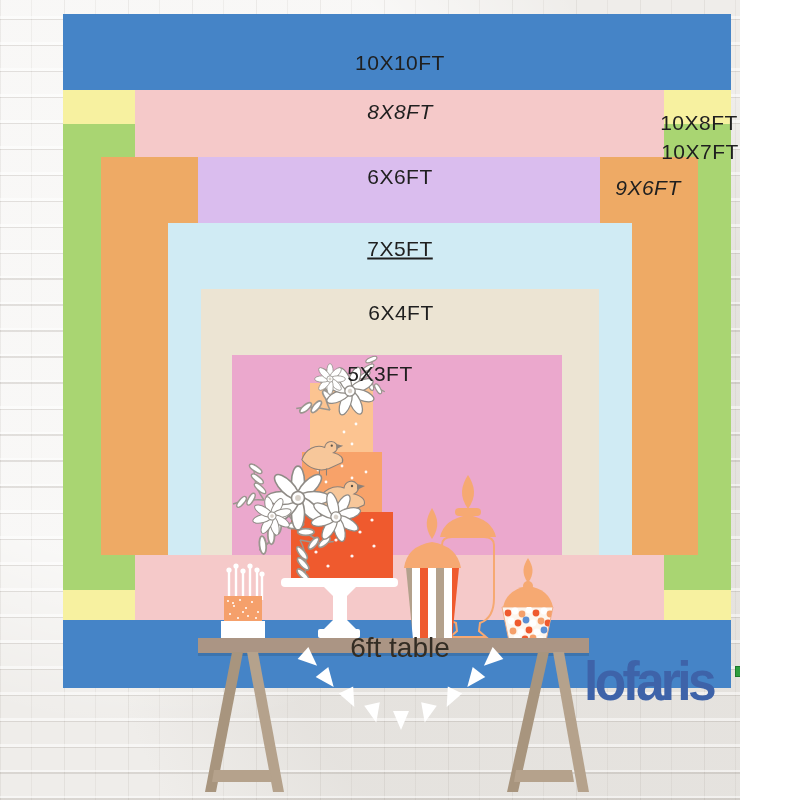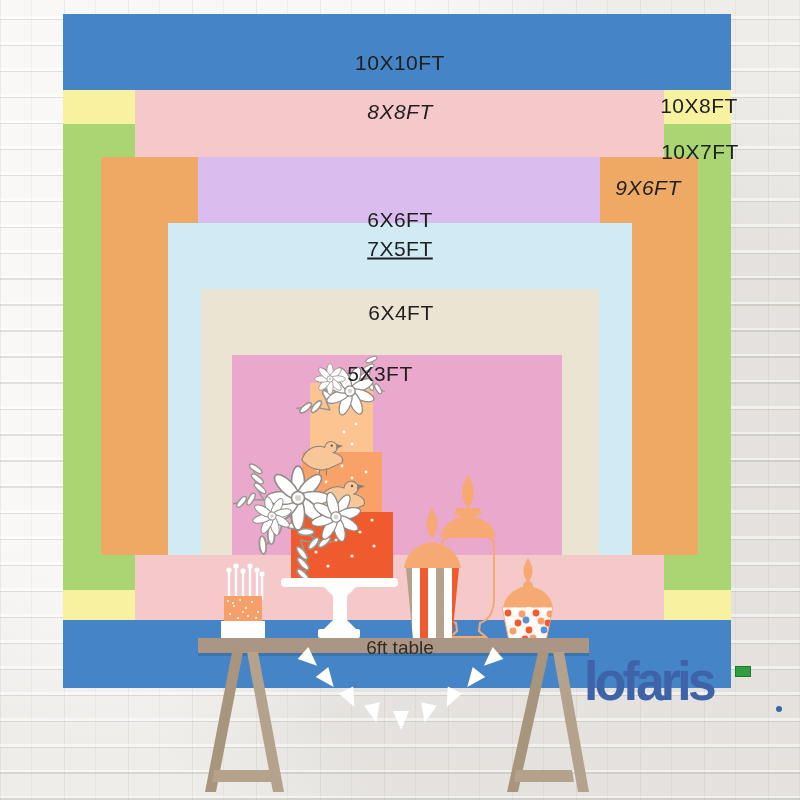--- a/index.html
+++ b/index.html
@@ -1,35 +1,35 @@
 <!DOCTYPE html>
 <html><head>
 <meta charset="utf-8">
 <style>
   html,body{margin:0;padding:0;}
   .stage{
-    position:relative;width:800px;height:800px;overflow:hidden;
+    position:relative;width:740px;height:800px;overflow:hidden;
     background-color:#efedea;
     background-image:
       repeating-linear-gradient(0deg, rgba(120,110,100,0.18) 0 1.5px, rgba(255,255,255,0.5) 1.5px 4px, transparent 4px 26px),
       repeating-linear-gradient(90deg, rgba(120,110,100,0.10) 0 1.5px, transparent 1.5px 64px),
       repeating-linear-gradient(90deg, transparent 0 31px, rgba(120,110,100,0.08) 31px 32.5px, transparent 32.5px 64px),
       radial-gradient(circle at 20% 30%, rgba(255,255,255,0.6) 0 40%, transparent 60%),
       radial-gradient(circle at 80% 70%, rgba(200,195,188,0.25) 0 40%, transparent 60%);
     font-family:"Liberation Sans", sans-serif;
   }
   .layer{position:absolute;}
   .bd-label{
     position:absolute;transform:translate(-50%,-50%);
     font-size:21px;line-height:1;color:#1f1f1f;letter-spacing:.5px;
     white-space:nowrap;font-family:"Liberation Sans",sans-serif;
   }
   .table-label{
     position:absolute;transform:translate(-50%,-50%);
-    font-size:19px;color:#332d24;white-space:nowrap;
+    font-size:28px;color:#332d24;white-space:nowrap;
   }
   .illustration{position:absolute;left:0;top:0;pointer-events:none;}
   .brand{
     position:absolute;left:584px;top:656px;
     font-size:56px;font-weight:bold;letter-spacing:-4px;line-height:.9;
     transform:scaleX(.92);transform-origin:left top;
   }
   .brand-chip{position:absolute;left:735px;top:666px;width:14px;height:9px;border:1px solid #1d7a2c;}
   .brand-dot{position:absolute;left:776px;top:706px;width:6px;height:6px;border-radius:50%;}
 </style>
@@ -254,23 +254,23 @@
     </g>
     <g fill="#b5a28c">
       <polygon points="538,652 549,652 518,792 507,792" fill="#a8957e"></polygon>
       <polygon points="553,652 564,652 589,792 578,792"></polygon>
       <polygon points="516,770 572,770 574,782 514,782"></polygon>
     </g>
   </svg>
 
   <div class="bd-label" style="left:400px;top:62px;">10X10FT</div>
   <div class="bd-label" style="left:400px;top:111px;font-style:italic;">8X8FT</div>
-  <div class="bd-label" style="left:699px;top:105px;">10X8FT</div>
+  <div class="bd-label" style="left:699px;top:122px;">10X8FT</div>
   <div class="bd-label" style="left:700px;top:151px;">10X7FT</div>
-  <div class="bd-label" style="left:400px;top:176px;margin-top:43px;">6X6FT</div>
+  <div class="bd-label" style="left:400px;top:176px;">6X6FT</div>
   <div class="bd-label" style="left:648px;top:187px;font-style:italic;">9X6FT</div>
   <div class="bd-label" style="left:400px;top:248px;text-decoration:underline;">7X5FT</div>
   <div class="bd-label" style="left:401px;top:312px;">6X4FT</div>
   <div class="bd-label" style="left:380px;top:373px;">5X3FT</div>
 
   <div class="table-label" style="left:400px;top:648px;">6ft table</div>
 
   <div class="brand" style="color: rgb(62, 99, 169);">lofaris</div>
   <div class="brand-chip" style="background-color: rgb(47, 158, 63);"></div>
   <div class="brand-dot" style="background-color: rgb(62, 99, 169);"></div>

